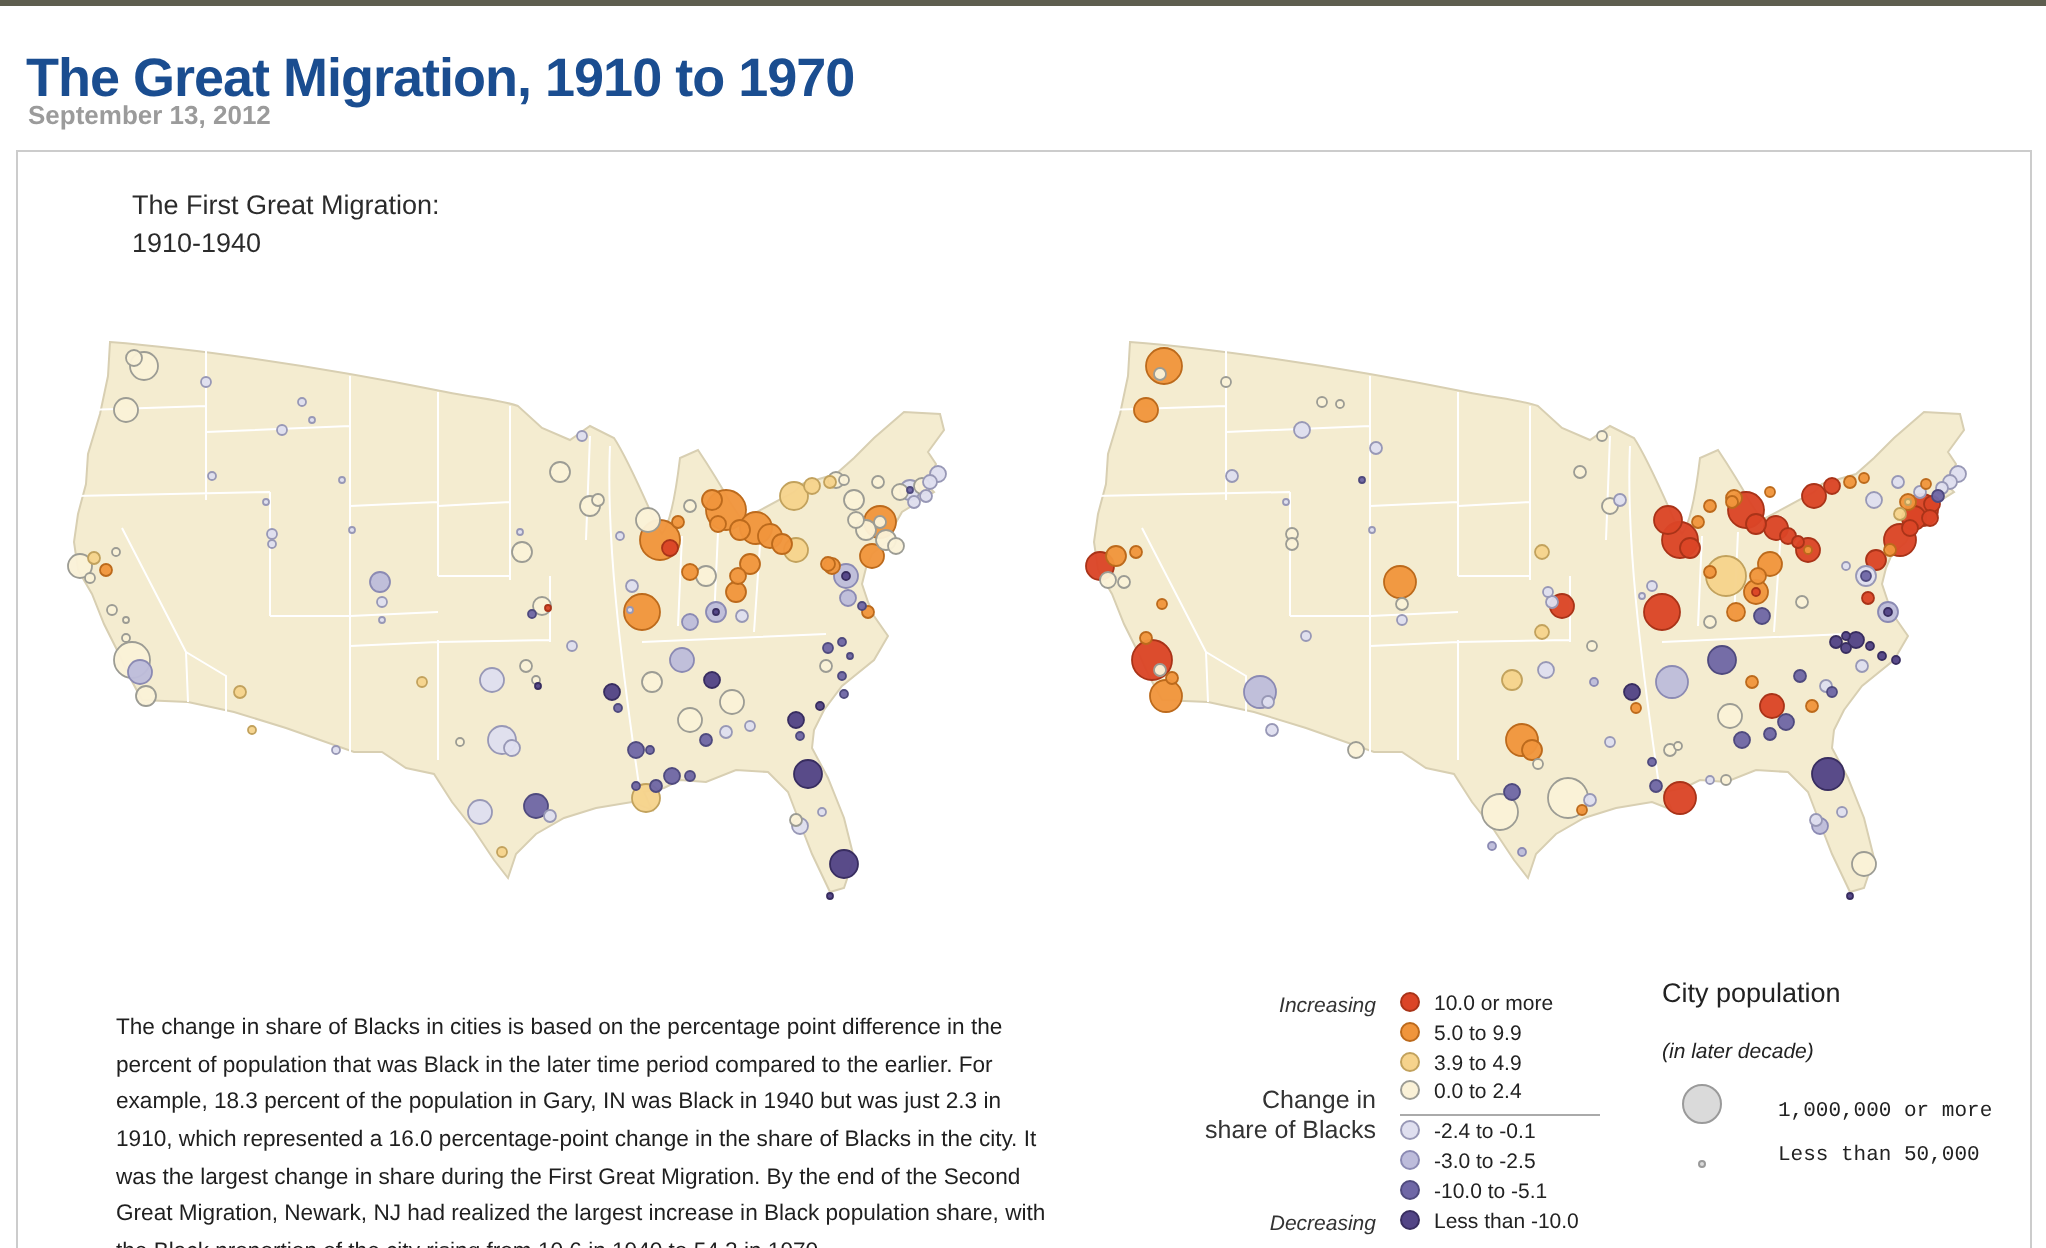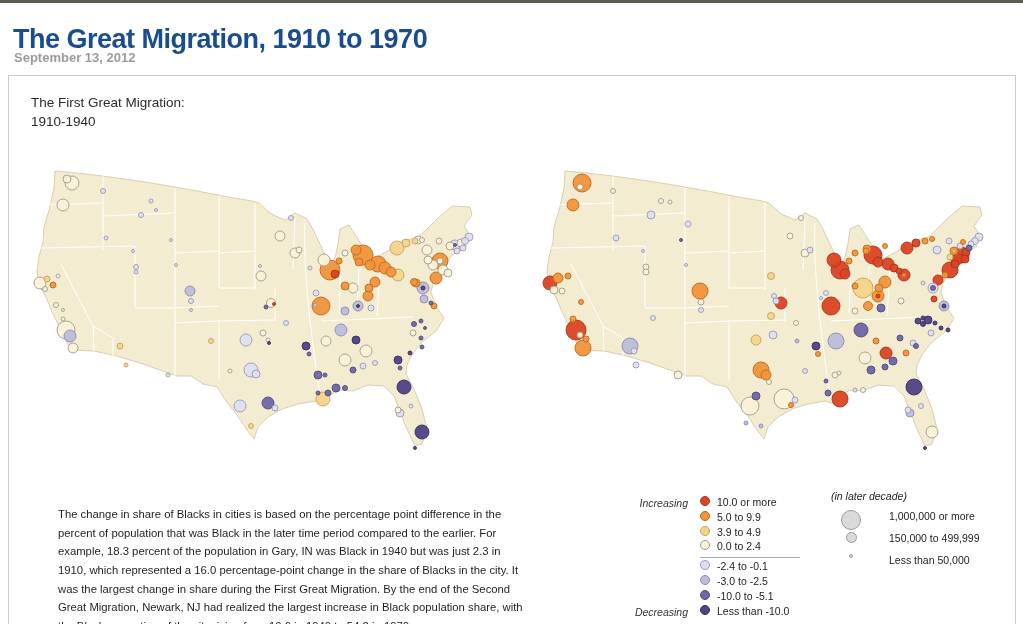--- a/index.html
+++ b/index.html
@@ -3,21 +3,21 @@
 <meta charset="utf-8">
 <style>
   html,body{margin:0;padding:0;background:#fff;}
   body{width:1023px;height:624px;position:relative;overflow:hidden;
        font-family:"Liberation Sans",sans-serif;color:#222;}
   .topbar{position:absolute;left:0;top:0;width:1023px;height:3px;}
   .page-title{position:absolute;left:13px;top:6px;font-size:27px;font-weight:bold;letter-spacing:-0.5px;}
   .page-date{position:absolute;left:14px;top:50px;font-size:13px;font-weight:bold;color:#9b9b9b;}
   .figure-box{position:absolute;left:8px;top:75px;width:1006px;height:700px;
               border:1px solid #cccccc;background:#fff;}
-  .map-title{position:absolute;top:17px;font-size:13.5px;color:#2b2b2b;line-height:19px;white-space:pre-line;}
+  .map-title{position:absolute;top:17px;font-size:13.5px;color:#2b2b2b;line-height:19px;white-space:pre-line;margin-left:35px;}
   .map-title.m1{left:22px;}
   .map-title.m2{left:542px;}
   .mapsvg{position:absolute;top:82px;width:480px;height:320px;}
   .mapsvg.m1{left:14px;}
   .mapsvg.m2{left:524px;}
   .caption{position:absolute;left:49px;top:418px;width:466px;font-size:11.3px;
            line-height:18.6px;color:#1f1f1f;}
   
   .chg-legend{position:absolute;left:587px;top:420px;width:210px;}
   .chg-labels{position:absolute;left:0;top:0;width:92px;height:122px;text-align:right;}
@@ -25,23 +25,23 @@
   .chg-dec{position:absolute;right:0;bottom:0px;font-size:10.5px;font-style:italic;color:#333;text-align:right;}
   .chg-group{position:absolute;right:0;top:47px;font-size:12.5px;color:#333;line-height:15px;text-align:right;white-space:pre-line;}
   .chg-rows{position:absolute;left:104px;top:0;width:106px;}
   .chg-row{display:flex;align-items:flex-start;height:14.8px;}
   .chg-dot{width:10px;height:10px;border-radius:50%;margin-right:7px;flex:0 0 auto;box-sizing:border-box;}
   .chg-row span{font-size:10.5px;color:#222;}
   .chg-div{height:1px;background:#aaa;margin:2px 0 2px 0;width:100px;}
   
   .pop-legend{position:absolute;left:822px;top:413px;width:184px;}
   .pop-title{font-size:13.5px;color:#222;}
-  .pop-sub{font-size:10.5px;font-style:italic;color:#222;margin-top:1px;}
+  .pop-sub{font-size:10.5px;font-style:italic;color:#222;margin-top:16px;}
   .pop-rows{margin-top:8px;}
-  .pop-row{position:relative;height:22px;display:flex;align-items:flex-start;}
+  .pop-row{position:relative;height:22px;display:flex;align-items:flex-end;font-family:Liberation Mono, monospace;}
   .pop-circ-wrap{width:40px;display:flex;justify-content:center;align-items:center;flex:0 0 auto;}
   .pop-circ{border-radius:50%;background:#dadada;border:1px solid #9a9a9a;box-sizing:border-box;}
   .pop-row span{font-size:10.5px;color:#222;margin-left:18px;}
 </style>
 </head>
 <body>
 
 <div class="topbar" style="background: rgb(94, 94, 79);"></div>
 <h1 class="page-title" style="color: rgb(26, 77, 144); text-align: center;">The Great Migration, 1910 to 1970</h1>
 <div class="page-date">September 13, 2012</div>
@@ -359,20 +359,22 @@
         <circle cx="421" cy="93" r="1.5" fill="#F6D38C" stroke="#C2A25D" stroke-width="0.9" fill-opacity="0.96"></circle>
         <circle cx="392" cy="290" r="1.5" fill="#524486" stroke="#382D60" stroke-width="0.9" fill-opacity="0.96"></circle>
       </g>
   </svg>
 
   <p class="caption">The change in share of Blacks in cities is based on the percentage point difference in the percent of population that was Black in the later time period compared to the earlier.  For example, 18.3 percent of the population in Gary, IN was Black in 1940 but was just 2.3 in 1910, which represented a 16.0 percentage-point change in the share of Blacks in the city. It was the largest change in share during the First Great Migration. By the end of the Second Great Migration, Newark, NJ had realized the largest increase in Black population share, with the Black proportion of the city rising from 10.6 in 1940 to 54.2 in 1970.</p>
 
   <div class="chg-legend">
     <div class="chg-labels">
       <div class="chg-inc">Increasing</div>
+      <div class="chg-group">Change in
+share of Blacks</div>
       <div class="chg-dec">Decreasing</div>
     </div>
     <div class="chg-rows" id="chg-rows">
         <div class="chg-row">
           <div class="chg-dot" style="background: rgb(219, 69, 39); border: 1px solid rgb(169, 51, 24);"></div>
           <span>10.0 or more</span>
         </div>
         <div class="chg-row">
           <div class="chg-dot" style="background: rgb(240, 149, 60); border: 1px solid rgb(188, 106, 28);"></div>
           <span>5.0 to 9.9</span>
@@ -399,36 +401,31 @@
           <span>-10.0 to -5.1</span>
         </div>
         <div class="chg-row">
           <div class="chg-dot" style="background: rgb(82, 68, 134); border: 1px solid rgb(56, 45, 96);"></div>
           <span>Less than -10.0</span>
         </div>
       </div>
   </div>
 
   <div class="pop-legend">
+    <div class="pop-title">City population</div>
     <div class="pop-sub">(in later decade)</div>
     <div class="pop-rows" id="pop-rows">
         <div class="pop-row">
           <div class="pop-circ-wrap">
             <div class="pop-circ" style="width: 20px; height: 20px;"></div>
           </div>
           <span>1,000,000 or more</span>
         </div>
         <div class="pop-row">
           <div class="pop-circ-wrap">
-            <div class="pop-circ" style="width: 11px; height: 11px;"></div>
-          </div>
-          <span>150,000 to 499,999</span>
-        </div>
-        <div class="pop-row">
-          <div class="pop-circ-wrap">
             <div class="pop-circ" style="width: 4px; height: 4px;"></div>
           </div>
           <span>Less than 50,000</span>
         </div>
       </div>
   </div>
 
 </div>
 
 </body></html>

